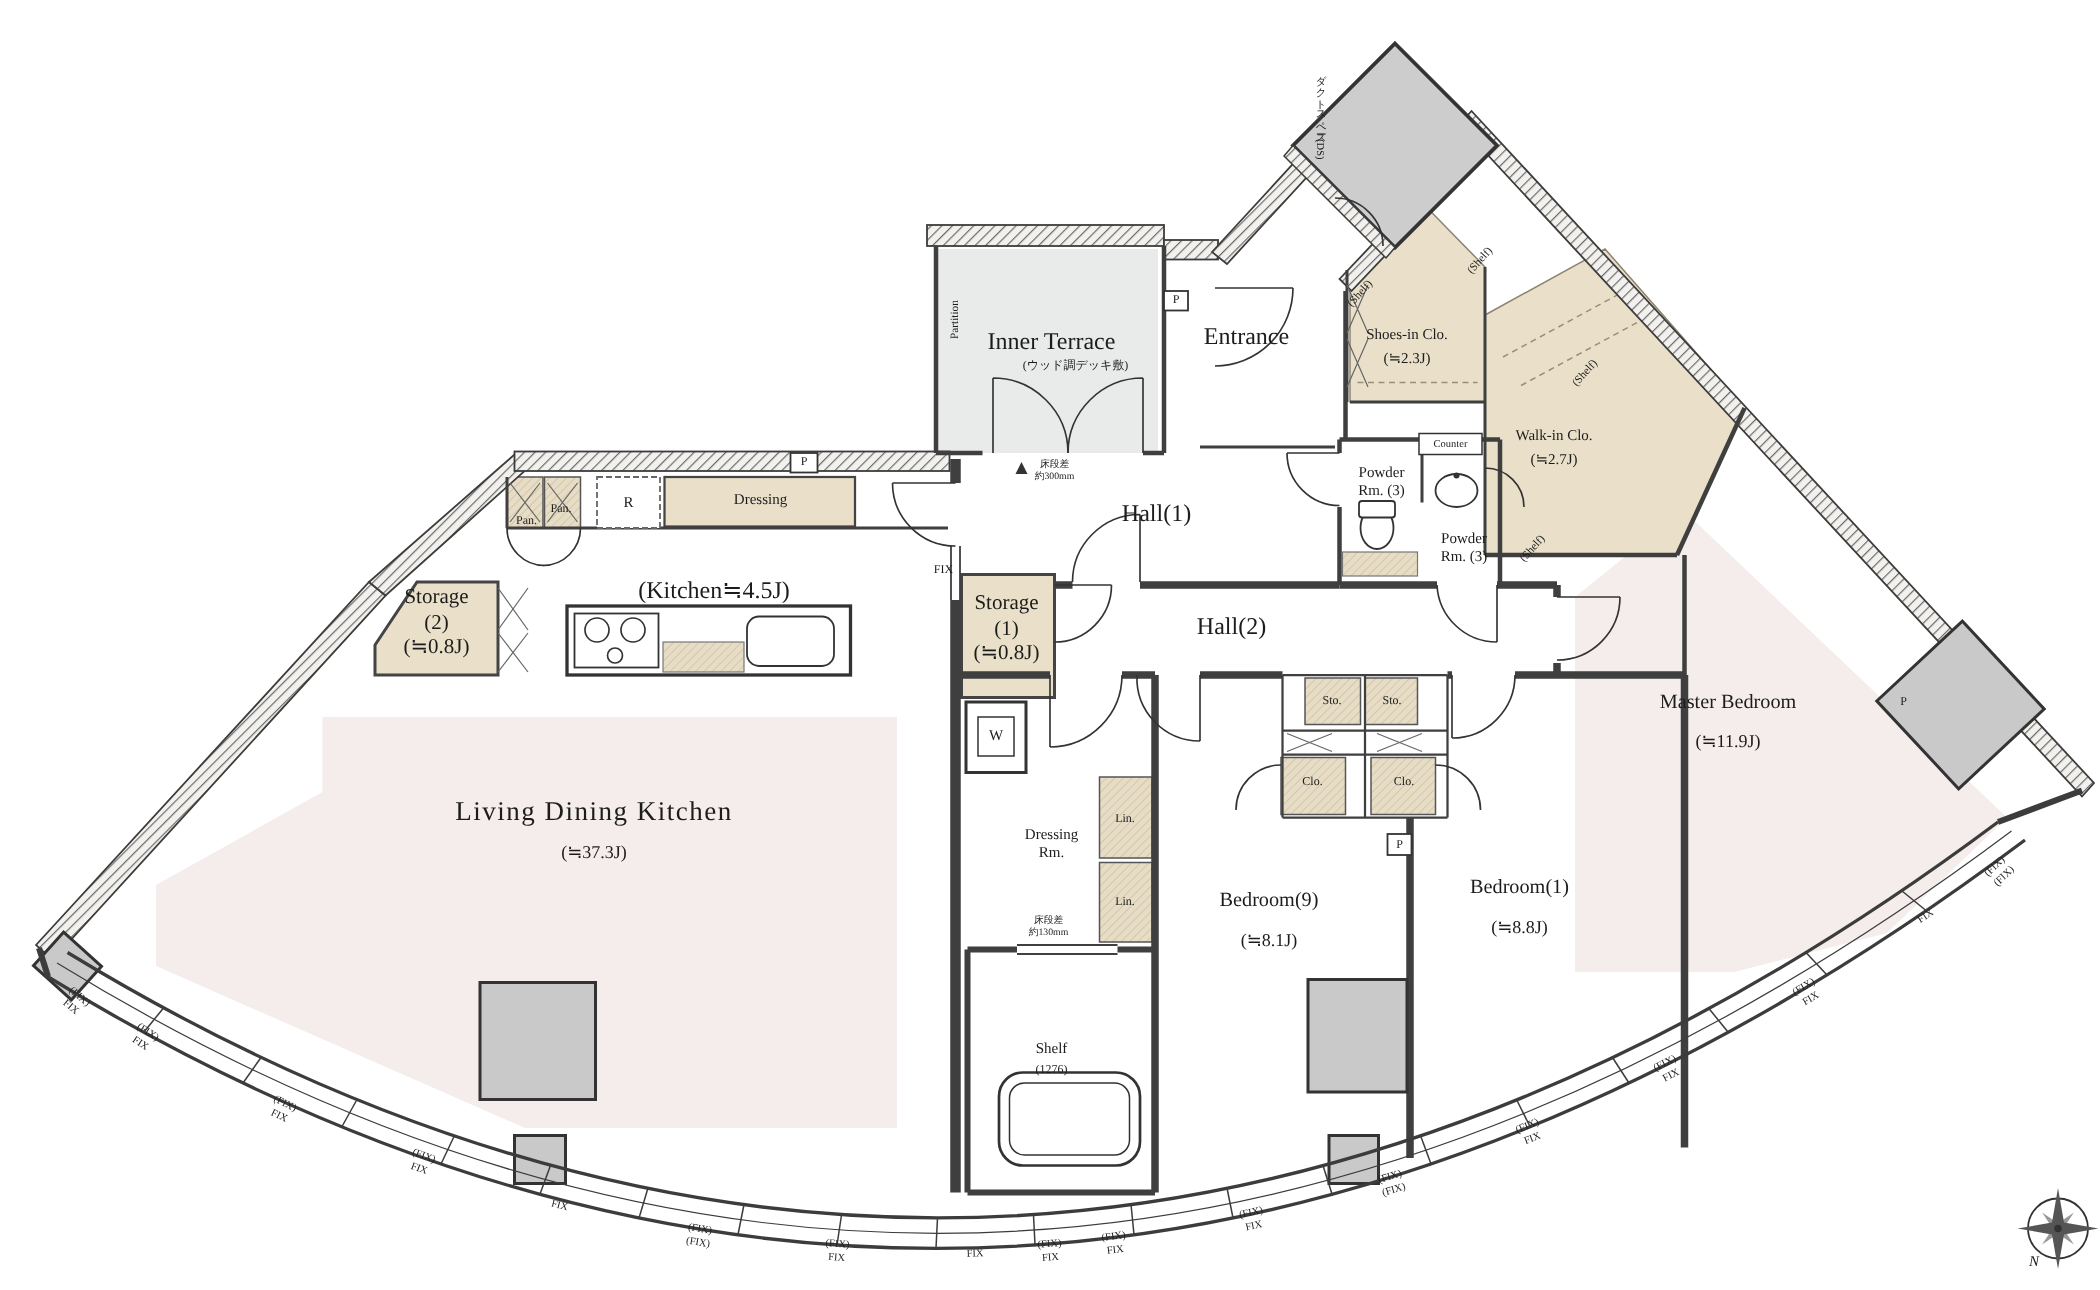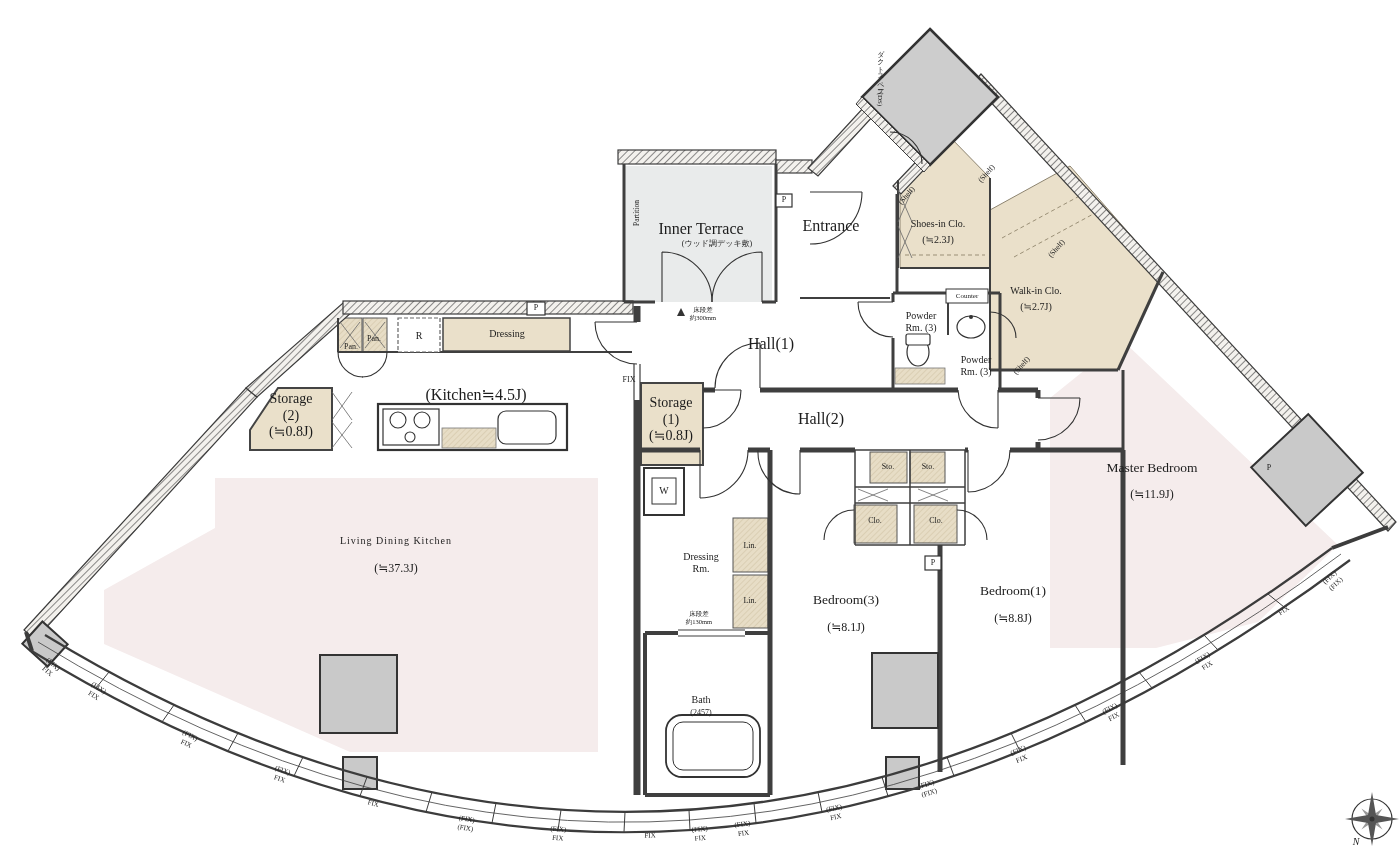--- a/index.html
+++ b/index.html
@@ -5,21 +5,21 @@
   * { margin:0; padding:0; box-sizing:border-box; }
   html,body { background:#fff; }
   .stage {
     position:relative; width:1400px; height:860px; background:#fff; overflow:hidden;
     font-family:"Liberation Serif", serif; color:#1c1c1c;
   }
   .stage > svg { position:absolute; left:0; top:0; }
   .labels { position:absolute; inset:0; pointer-events:none; }
   .lbl { position:absolute; text-align:center; white-space:nowrap; line-height:1.18;
          transform:translate(-50%,-50%); color:#1c1c1c; }
-  .f15{font-size:10px;} .f13{font-size:13.5px;} .f12{font-size:12px;} .f11{font-size:16px;}
+  .f15{font-size:18px;} .f13{font-size:13.5px;} .f12{font-size:12px;} .f11{font-size:16px;}
   .f10{font-size:10px;} .f9{font-size:10px;} .f85{font-size:14px;} .f8{font-size:8px;}
   .f75{font-size:7.5px;} .f7{font-size:7px;} .f65{font-size:6.5px;}
   .vert { writing-mode:vertical-rl; transform:none; }
   .fixlbl { position:absolute; font-size:7px; line-height:1.25; text-align:center;
             font-family:"Liberation Serif", serif; color:#222; white-space:nowrap; }
 </style>
 </head>
 <body>
 
 <div class="stage">
@@ -238,28 +238,28 @@
     <div>Rm. (3)</div>
   </div>
   <div class="lbl f10" style="left:976px;top:366px">
     <div>Powder</div>
     <div>Rm. (3)</div>
   </div>
   <div class="lbl f13" style="left:1152px;top:468px">Master Bedroom</div>
   <div class="lbl f12" style="left:1152px;top:494px">(≒11.9J)</div>
   <div class="lbl f13" style="left:1013px;top:591px">Bedroom(1)</div>
   <div class="lbl f12" style="left:1013px;top:618px">(≒8.8J)</div>
-  <div class="lbl f13" style="left:846px;top:600px">Bedroom(3)</div>
+  <div class="lbl f13" style="left:846px;top:600px">Bedroom(9)</div>
   <div class="lbl f12" style="left:846px;top:627px">(≒8.1J)</div>
   <div class="lbl f10" style="left:701px;top:563px">
     <div>Dressing</div>
     <div>Rm.</div>
   </div>
-  <div class="lbl f10" style="left:701px;top:700px">Bath</div>
-  <div class="lbl f8" style="left:701px;top:713px">(2457)</div>
+  <div class="lbl f10" style="left:701px;top:700px">Shelf</div>
+  <div class="lbl f8" style="left:701px;top:713px">(1276)</div>
   <div class="lbl f85" style="left:671px;top:420px">
     <div>Storage</div>
     <div>(1)</div>
     <div>(≒0.8J)</div>
   </div>
   <div class="lbl f85" style="left:291px;top:416px">
     <div>Storage</div>
     <div>(2)</div>
     <div>(≒0.8J)</div>
   </div>

